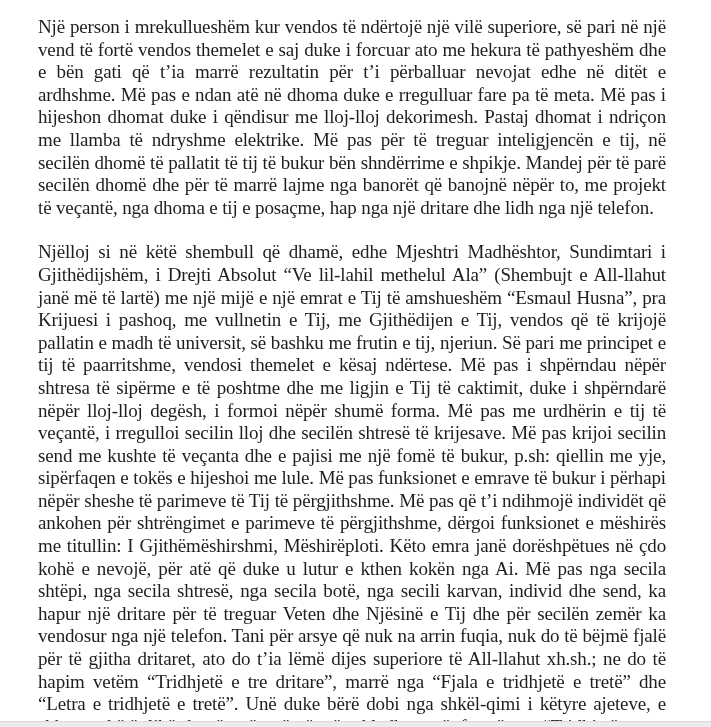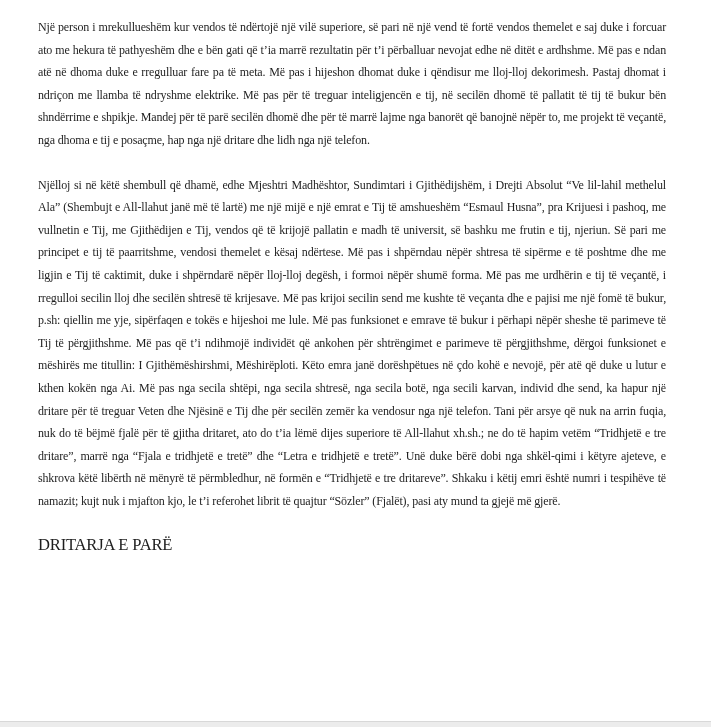--- a/index.html
+++ b/index.html
@@ -7,21 +7,21 @@
     width: 711px; height: 727px; overflow: hidden;
     background: #ffffff; position: relative;
     font-family: "Liberation Serif", "DejaVu Serif", serif;
     color: #1e1e1e;
   }
   .page {
     position: absolute; left: 38px; top: 16px; width: 628px;
   }
   .para {
     margin: 0 0 22px 0;
-    font-size: 12px;
+    font-size: 19px;
     line-height: 22.6px;
     text-align: justify;
     letter-spacing: -0.15px;
   }
   .heading {
     margin: 0;
     font-size: 16.6px;
     line-height: 22.6px;
     letter-spacing: -0.2px;
   }

